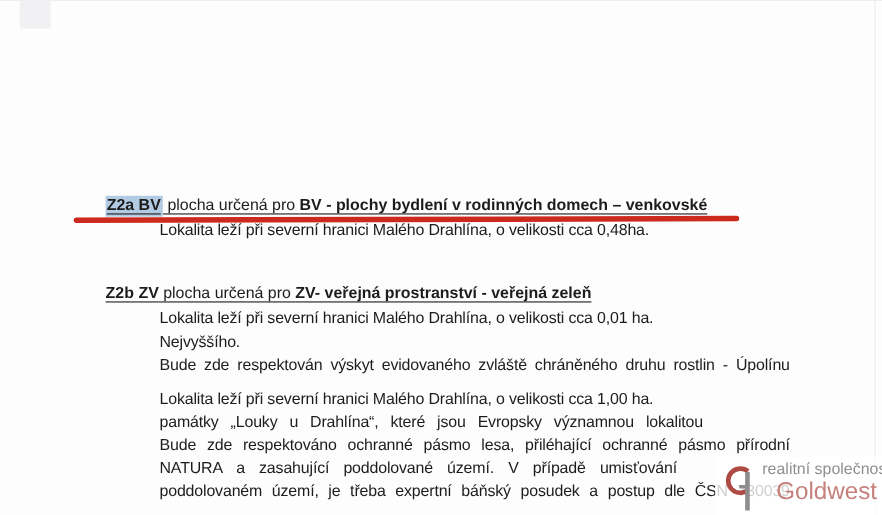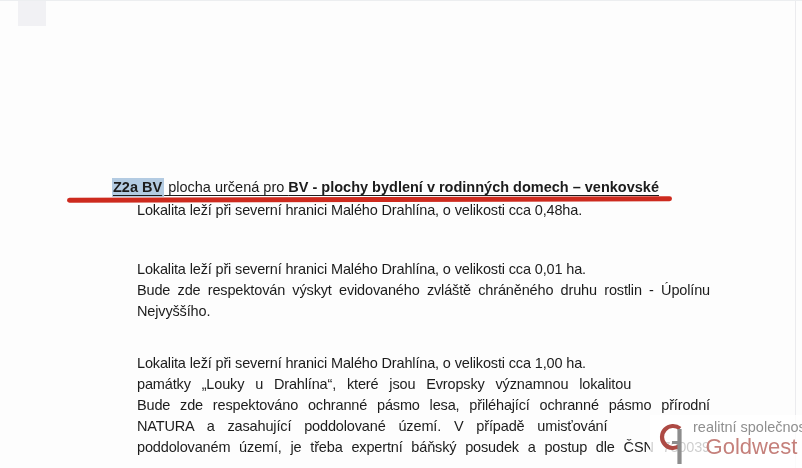--- a/index.html
+++ b/index.html
@@ -5,32 +5,32 @@
   html,body{margin:0;padding:0;background:#ffffff;}
   .page{
     position:relative;width:802px;height:468px;overflow:hidden;
     background:#fdfdfd;color:#1c1c1c;
     font-family:"Liberation Sans","DejaVu Sans",sans-serif;
     border-top:1px solid #eceef0;
   }
   .artifact-square{position:absolute;left:18px;top:0;width:28px;height:25px;background:#f1f1f4;}
   .page-edge{position:absolute;left:795px;top:0;width:1px;height:468px;background:#ebebee;}
 
-  .section{position:absolute;left:112px;width:640px;}
+  .section{position:absolute;left:96px;width:640px;}
   .s1{top:178px}.s2{top:258px}.s3{top:352px}
 
   .heading{
     font-size:14.5px;font-weight:bold;line-height:17px;height:21px;
     white-space:nowrap;
     text-decoration:underline;text-underline-offset:2.5px;text-decoration-thickness:1.2px;
   }
   .heading .connector{font-weight:normal;}
   .hl{background:#b3cbe2;padding:1px 2px 2px 1px;}
 
-  .body-lines{margin-left:25px;width:573px;}
+  .body-lines{margin-left:49px;width:573px;}
   .line{
     font-size:14.5px;line-height:21px;height:21px;letter-spacing:-0.15px;
     white-space:normal;overflow:visible;
   }
   .justify{text-align:justify;text-align-last:justify;}
   .gap7{word-spacing:7px;}
   .gap9{word-spacing:9px;}
 
   .redline{
     position:absolute;left:67px;top:195.5px;width:605px;height:4.5px;
@@ -56,24 +56,25 @@
   <div class="page-edge"></div>
 
   <div id="doc-body">
       <div class="section s1">
         <div class="heading"><span class="hl">Z2a BV</span><span class="connector"> plocha určená pro </span><span>BV - plochy bydlení v rodinných domech – venkovské</span></div>
         <div class="body-lines">
           <div class="line">Lokalita leží při severní hranici Malého Drahlína, o velikosti cca 0,48ha.</div>
         </div>
       </div>
       <div class="section s2">
+        <div class="heading"><span>Z2b ZV</span><span class="connector"> plocha určená pro </span><span>ZV- veřejná prostranství - veřejná zeleň</span></div>
         <div class="body-lines">
           <div class="line">Lokalita leží při severní hranici Malého Drahlína, o velikosti cca 0,01 ha.</div>
+          <div class="line">Nejvyššího.</div>
           <div class="line justify">Bude zde respektován výskyt evidovaného zvláště chráněného druhu rostlin - Úpolínu</div>
-          <div class="line">Nejvyššího.</div>
         </div>
       </div>
       <div class="section s3">
         <div class="body-lines">
           <div class="line">Lokalita leží při severní hranici Malého Drahlína, o velikosti cca 1,00 ha.</div>
           <div class="line gap7">památky „Louky u Drahlína“, které jsou Evropsky významnou lokalitou</div>
           <div class="line justify">Bude zde respektováno ochranné pásmo lesa, přiléhající ochranné pásmo přírodní</div>
           <div class="line gap9">NATURA a zasahující poddolované území. V případě umisťování</div>
           <div class="line justify">poddolovaném území, je třeba expertní báňský posudek a postup dle ČSN 730039</div>
         </div>

